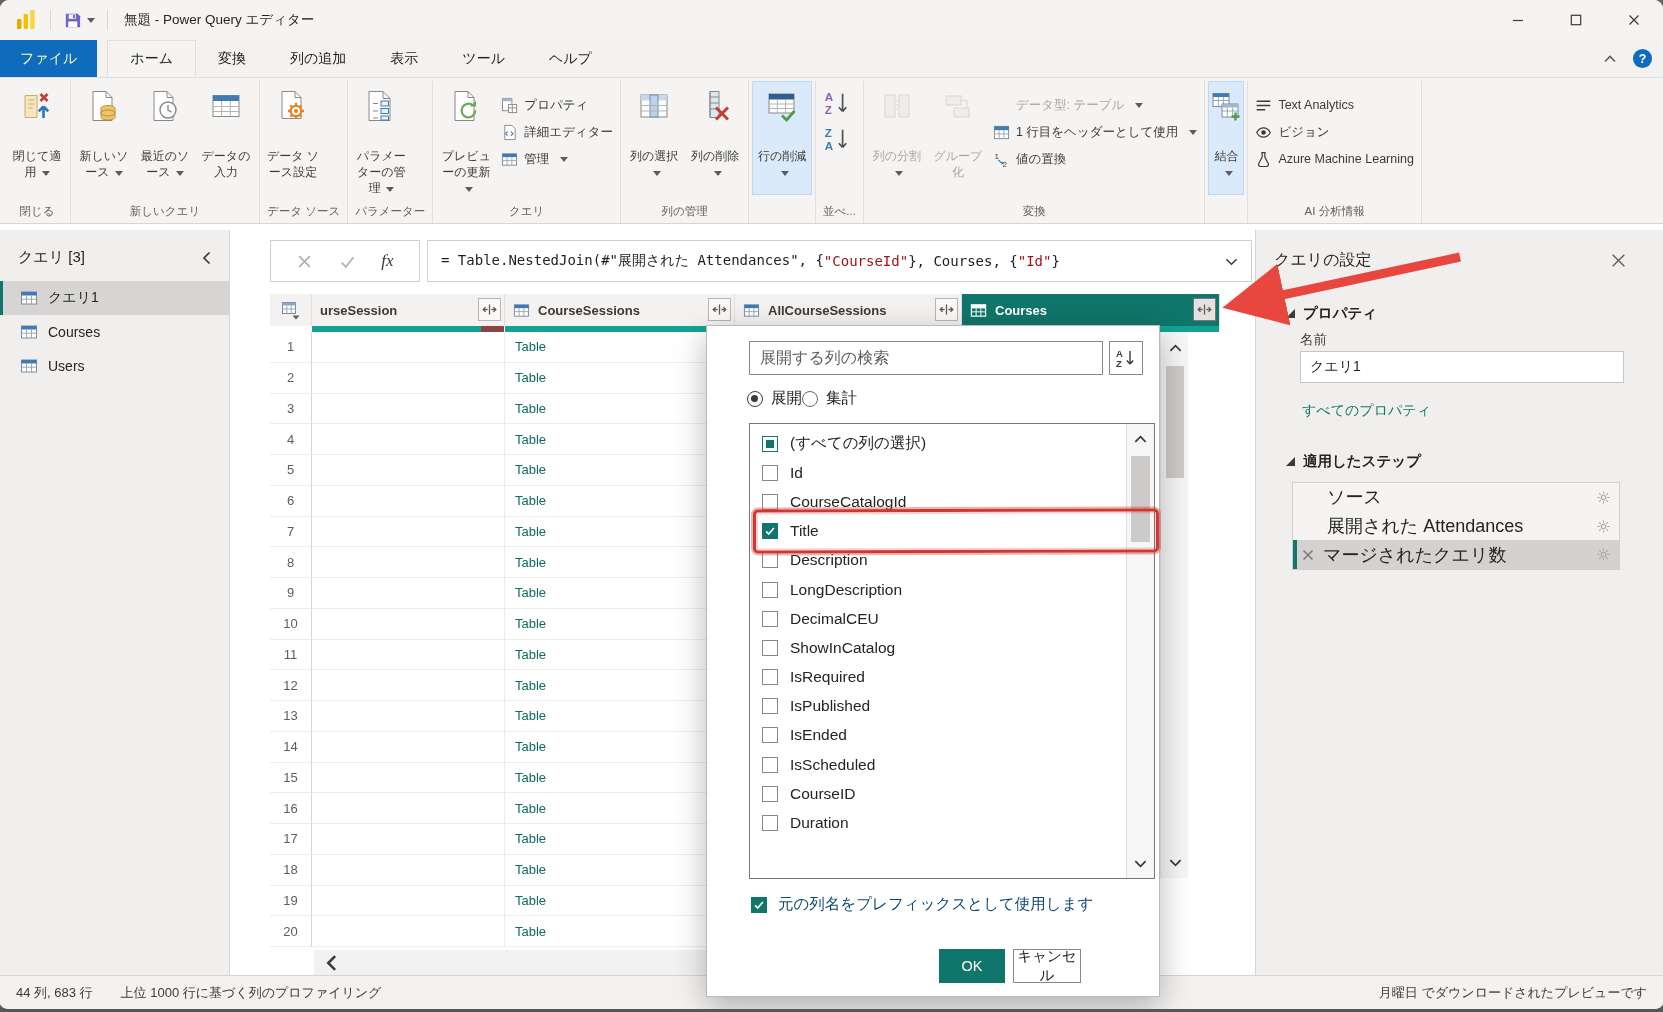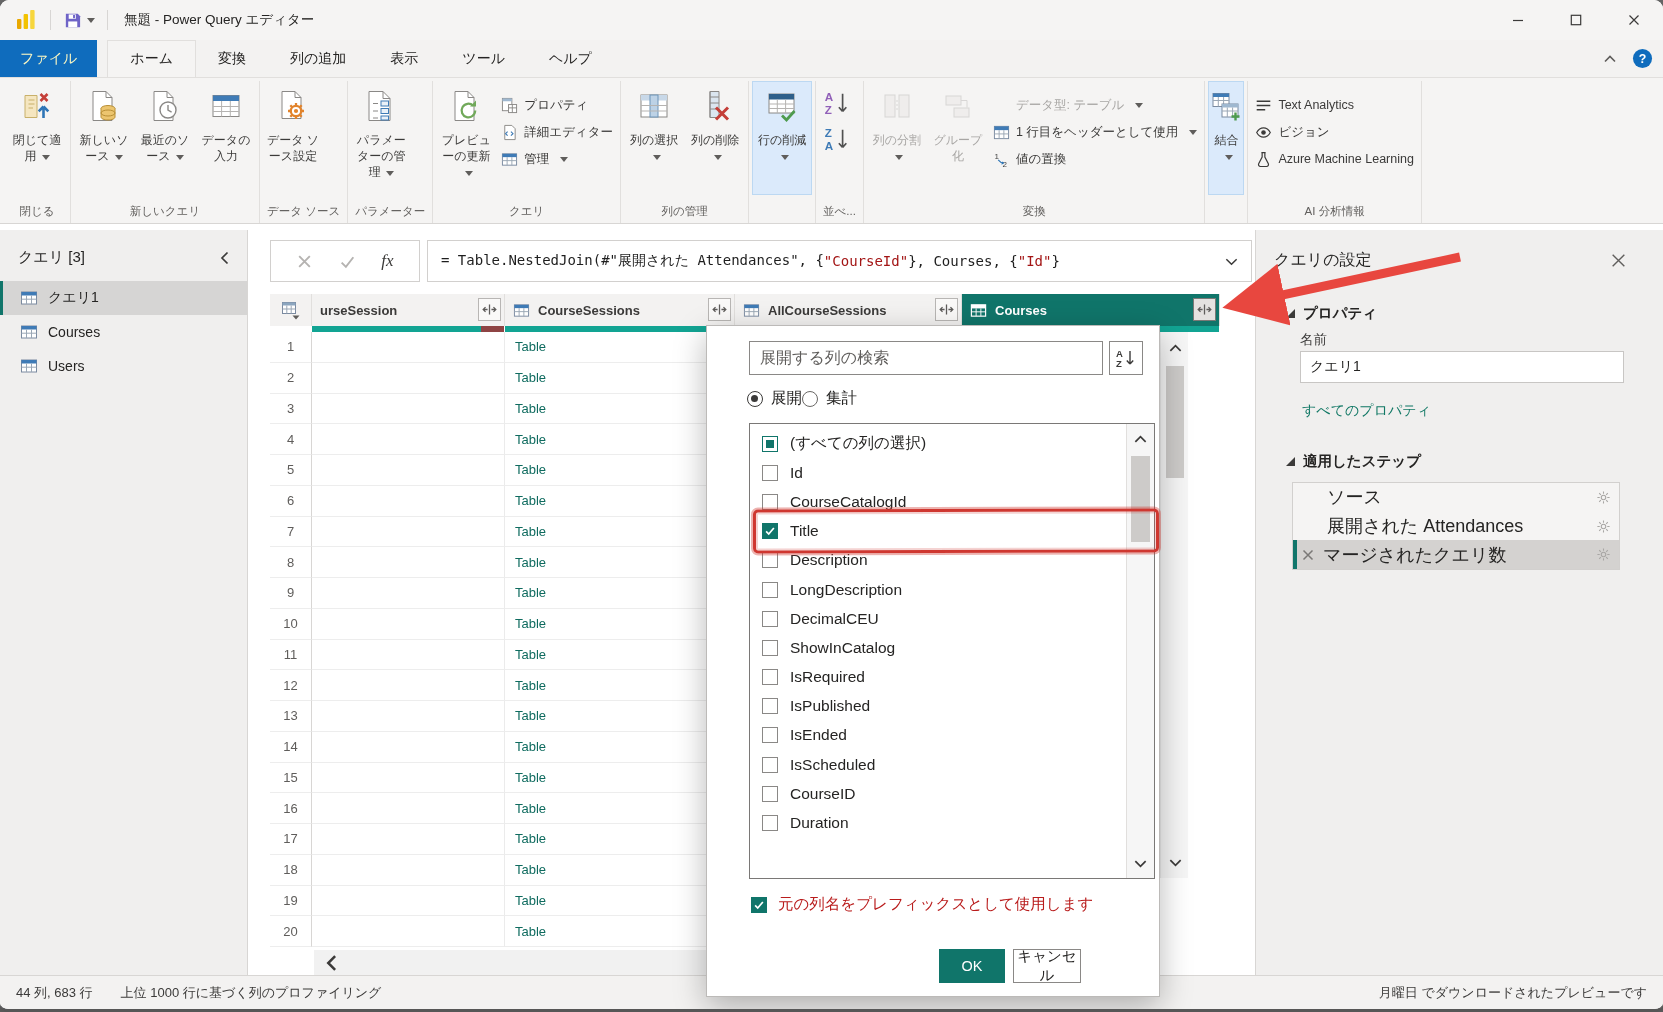--- a/index.html
+++ b/index.html
@@ -28,34 +28,34 @@
   .tabbar-right { margin-left: auto; display: flex; align-items: center; gap: 14px; padding-right: 10px; }
   .tabbar-right .icon { width: 20px; height: 20px; }
 
   
   .ribbon { position: absolute; top: 78px; left: 0; right: 0; height: 146px; background: #f5f4f3; border-bottom: 1px solid #d8d6d4; display: flex; padding: 3px 4px 0 4px; overflow: hidden; }
   .rgroup { display: flex; flex-direction: column; border-right: 1px solid #e1dfdd; padding: 0 3px; flex: none; }
   .rgc { flex: 1; display: flex; align-items: flex-start; gap: 1px; }
   .rgl { height: 21px; line-height: 19px; font-size: 11.5px; color: #605e5c; text-align: center; white-space: nowrap; padding: 0 4px; }
   .rbl { width: 60px; min-height: 114px; display: flex; flex-direction: column; align-items: center; padding-top: 7px; border: 1px solid transparent; }
   .rbl .icon { width: 34px; height: 34px; }
-  .rlb { margin-top: 9px; font-size: 12px; line-height: 1.35; color: #3b3a39; text-align: center; }
+  .rlb { margin-top: 25px; font-size: 12px; line-height: 1.35; color: #3b3a39; text-align: center; }
   .rbl.hl { background: #dbeafb; border-color: #bcd8f2; }
   .rbl.dis .rlb { color: #a8a6a4; }
   .rbl.dis .icon { opacity: .45; }
   .rbl.nrw { width: 36px; }
   .rstack { display: flex; flex-direction: column; gap: 7px; padding: 14px 4px 0 4px; }
   .rsb { display: flex; align-items: center; gap: 6px; font-size: 12.5px; color: #3b3a39; white-space: nowrap; height: 20px; }
   .rsb .icon { width: 17px; height: 17px; }
   .rsb.dis { color: #a8a6a4; }
   .rstack.icons { gap: 4px; padding-top: 8px; }
   .rib .icon { width: 28px; height: 28px; }
 
   
-  .left-panel { position: absolute; left: 0; top: 230px; width: 248px; bottom: 34px; background: #f0efee; border-right: 1px solid #d8d6d4; }
+  .left-panel { position: absolute; left: 0; top: 230px; width: 230px; bottom: 34px; background: #f0efee; border-right: 1px solid #d8d6d4; }
   .qhead { display: flex; align-items: center; padding: 18px 14px 14px 18px; }
   .qtitle { font-size: 15px; color: #252423; }
   .qcollapse { margin-left: auto; width: 16px; height: 16px; }
   .qitem { display: flex; align-items: center; gap: 10px; height: 34px; padding-left: 17px; font-size: 14px; color: #252423; border-left: 3px solid transparent; }
   .qitem .icon { width: 18px; height: 18px; }
   .qitem.sel { background: #d6d5d4; border-left-color: #10756a; }
 
   
   .formula-bar { position: absolute; left: 270px; top: 240px; width: 982px; height: 42px; display: flex; gap: 7px; }
   .fxbox { width: 150px; background: #fff; border: 1px solid #d2d0ce; display: flex; align-items: center; justify-content: space-evenly; }
@@ -112,21 +112,21 @@
   .cb svg { width: 12px; height: 12px; }
   .cb.checked { background: #10756a; border-color: #10756a; }
   .cb.indeterminate { border-color: #10756a; }
   .indq { width: 8px; height: 8px; background: #10756a; }
   .lscroll { position: absolute; right: 0; top: 0; bottom: 0; width: 28px; background: #f6f6f6; border-left: 1px solid #e1dfdd; }
   .lscroll .sbtn { position: absolute; left: 0; width: 27px; height: 28px; display: flex; align-items: center; justify-content: center; }
   .lscroll .sbtn svg { width: 15px; height: 15px; }
   .lthumb { position: absolute; left: 4px; top: 32px; width: 19px; height: 86px; background: #cdcbc9; }
   .redbox { position: absolute; left: 46px; top: 183px; width: 406px; height: 44px; border: 3.5px solid #cf3730; border-radius: 5px;
             box-shadow: 0 0 0 2px rgba(207,55,48,.38), inset 0 0 0 2px rgba(207,55,48,.22); transform: rotate(-.15deg); z-index: 5; pointer-events: none; }
-  .pprefix { position: absolute; left: 44px; top: 568px; display: flex; align-items: center; gap: 11px; font-size: 15.5px; color: #b91c1c; }
+  .pprefix { position: absolute; left: 44px; top: 568px; display: flex; align-items: center; gap: 11px; font-size: 15.5px; color: #0c4a6e; }
   .pbtn { position: absolute; top: 623px; height: 34px; font-size: 14.5px; display: flex; align-items: center; justify-content: center; font-family: inherit; }
   .pbtn.ok { left: 232px; width: 66px; background: #10756a; color: #fff; border: 1px solid #10756a; }
   .pbtn.cancel { left: 306px; width: 68px; background: #fff; color: #252423; border: 1px solid #8a8886; }
 
   
   .right-panel { position: absolute; left: 1255px; top: 230px; right: 0; bottom: 34px; background: #f0efee; border-left: 1px solid #d8d6d4; }
   .sp-title { position: absolute; left: 18px; top: 20px; font-size: 16px; color: #252423; }
   .sp-close { position: absolute; right: 36px; top: 22px; width: 17px; height: 17px; }
   .tri { width: 9px; height: 9px; background: #3b3a39; clip-path: polygon(100% 0, 100% 100%, 0 100%); display: inline-block; margin-right: 8px; flex: none; }
   .sp-sec { position: absolute; left: 30px; display: flex; align-items: center; font-size: 14.5px; font-weight: bold; color: #252423; }

